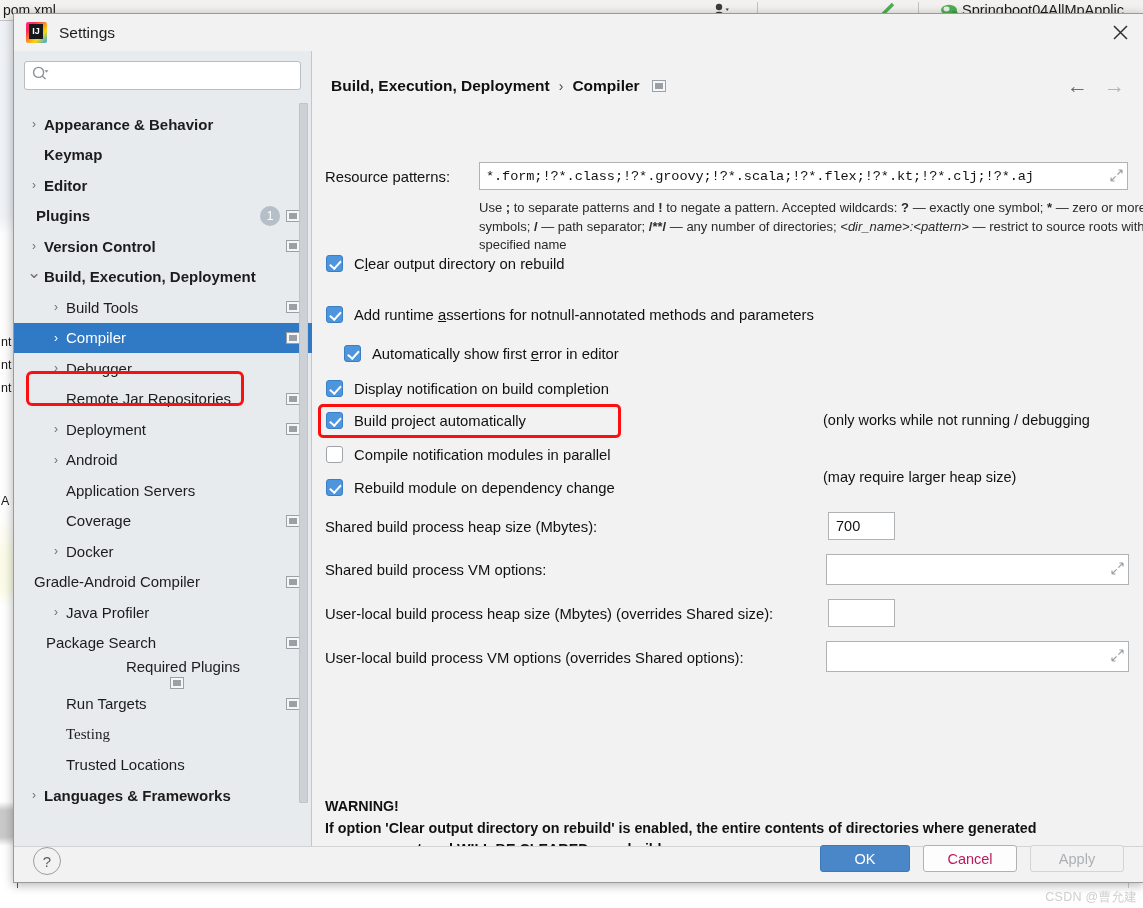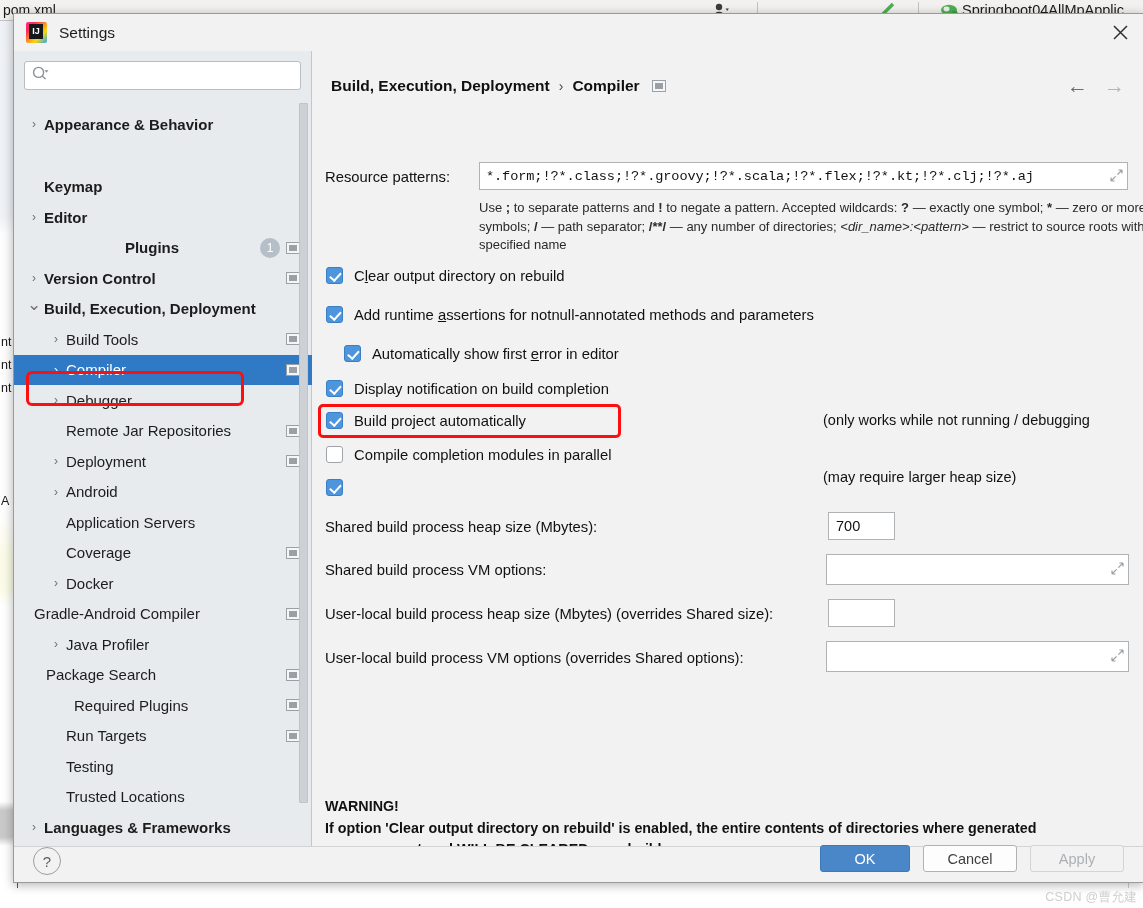--- a/index.html
+++ b/index.html
@@ -215,21 +215,21 @@
     border: 1.5px solid #9a9ea1; border-radius: 50%;
     display: flex; align-items: center; justify-content: center;
     font-size: 15px; color: #5c6064; cursor: pointer;
   }
   .dlgbtn {
     position: absolute; top: -2px; height: 27px; border-radius: 3px;
     display: flex; align-items: center; justify-content: center;
     font-size: 14.5px; cursor: pointer; font-family: "Liberation Sans", sans-serif;
   }
   #btn-ok { left: 806px; width: 90px; background: #4a87c8; border: 1px solid #3f79b5; color: #fff; }
-  #btn-cancel { left: 909px; width: 94px; background: #fdfdfd; border: 1px solid #b0b3b6; color: #404040; }
+  #btn-cancel { left: 909px; width: 94px; background: #fdfdfd; border: 1px solid #b0b3b6; color: #be185d; }
   #btn-apply { left: 1016px; width: 94px; background: #f2f2f2; border: 1px solid #d2d4d6; color: #adb0b3; }
 
   #watermark {
     position: absolute; right: 6px; bottom: 2px; font-size: 12.5px; color: #cfcfcf;
     letter-spacing: .3px;
   }
 </style>
 </head>
 <body>
 
@@ -306,31 +306,31 @@
         </div>
       </div>
 
       <div id="tree">
         <div id="tree-nodes">
             <div class="node bold" style="padding-left: 10px;">
               <span class="arrow">›</span>
               <span class="label">Appearance &amp; Behavior</span>
               <span style="width: 14px; flex: 0 0 auto; margin-right: 12px;"></span>
             </div>
-            <div class="node bold" style="padding-left: 10px; margin-top: 32px;">
+            <div class="node bold" style="padding-left: 10px;">
               <span class="arrow"></span>
               <span class="label">Keymap</span>
               <span style="width: 14px; flex: 0 0 auto; margin-right: 12px;"></span>
             </div>
             <div class="node bold" style="padding-left: 10px;">
               <span class="arrow">›</span>
               <span class="label">Editor</span>
               <span style="width: 14px; flex: 0 0 auto; margin-right: 12px;"></span>
             </div>
-            <div class="node bold" style="padding-left: 10px; text-align: center;">
+            <div class="node bold" style="padding-left: 2px;">
               <span class="arrow"></span>
               <span class="label">Plugins</span>
               <span class="badge">1</span>
               <span class="cfg-icon"></span>
             </div>
             <div class="node bold" style="padding-left: 10px;">
               <span class="arrow">›</span>
               <span class="label">Version Control</span>
               <span class="cfg-icon"></span>
             </div>
@@ -392,31 +392,31 @@
             <div class="node" style="padding-left: 32px;">
               <span class="arrow">›</span>
               <span class="label">Java Profiler</span>
               <span style="width: 14px; flex: 0 0 auto; margin-right: 12px;"></span>
             </div>
             <div class="node" style="padding-left: 12px;">
               <span class="arrow"></span>
               <span class="label">Package Search</span>
               <span class="cfg-icon"></span>
             </div>
-            <div class="node" style="padding-left: 40px;">
+            <div class="node" style="padding-left: 40px; flex-direction: column;">
               <span class="arrow"></span>
               <span class="label">Required Plugins</span>
               <span class="cfg-icon"></span>
             </div>
             <div class="node" style="padding-left: 32px;">
               <span class="arrow"></span>
               <span class="label">Run Targets</span>
               <span class="cfg-icon"></span>
             </div>
-            <div class="node" style="padding-left: 32px;">
+            <div class="node" style="padding-left: 32px; font-family: Liberation Serif, serif;">
               <span class="arrow"></span>
               <span class="label">Testing</span>
               <span style="width: 14px; flex: 0 0 auto; margin-right: 12px;"></span>
             </div>
             <div class="node" style="padding-left: 32px;">
               <span class="arrow"></span>
               <span class="label">Trusted Locations</span>
               <span style="width: 14px; flex: 0 0 auto; margin-right: 12px;"></span>
             </div>
             <div class="node bold" style="padding-left: 10px;">
@@ -451,21 +451,21 @@
           <svg width="13" height="13" viewBox="0 0 13 13">
               <path d="M12 1 L7.4 5.6 M12 1 L12 4.6 M12 1 L8.4 1" stroke="#9aa0a6" stroke-width="1.2" fill="none"></path>
               <path d="M1 12 L5.6 7.4 M1 12 L1 8.4 M1 12 L4.6 12" stroke="#9aa0a6" stroke-width="1.2" fill="none"></path>
             </svg>
         </span>
       </div>
 
       <div id="res-help">Use <b>;</b> to separate patterns and <b>!</b> to negate a pattern. Accepted wildcards: <b>?</b> — exactly one symbol; <b>*</b> — zero or more symbols; <b>/</b> — path separator; <b>/**/</b> — any number of directories; <i>&lt;dir_name&gt;:&lt;pattern&gt;</i> — restrict to source roots with the specified name</div>
 
       <div id="checkbox-group">
-          <div class="cbrow" style="top: 216px;">
+          <div class="cbrow" style="top: 204px;">
             <span class="cb on"></span>
             <span class="cb-label">C<u>l</u>ear output directory on rebuild</span>
           </div>
           <div class="cbrow" style="top: 255px;">
             <span class="cb on"></span>
             <span class="cb-label">Add runtime <u>a</u>ssertions for notnull-annotated methods and parameters</span>
           </div>
           <div class="cbrow" style="top: 294px; padding-left: 18px;">
             <span class="cb on"></span>
             <span class="cb-label">Automatically show first <u>e</u>rror in editor</span>
@@ -473,24 +473,25 @@
           <div class="cbrow" style="top: 329px;">
             <span class="cb on"></span>
             <span class="cb-label">Display notification on build completion</span>
           </div>
           <div class="cbrow" style="top: 361px;">
             <span class="cb on"></span>
             <span class="cb-label">Build project automatically</span>
           </div>
           <div class="cbrow" style="top: 395px;">
             <span class="cb off"></span>
-            <span class="cb-label">Compile completion modules in parallel</span>
+            <span class="cb-label">Compile notification modules in parallel</span>
           </div>
           <div class="cbrow" style="top: 428px;">
             <span class="cb on"></span>
+            <span class="cb-label">Rebuild module on dependency change</span>
           </div>
         </div>
 
       <div id="build-auto-hl"></div>
 
       <div id="hints-group">
           <div class="hint" style="top: 361px; left: 511px;">(only works while not running / debugging</div>
           <div class="hint" style="top: 418px; left: 511px;">(may require larger heap size)</div>
         </div>
 

